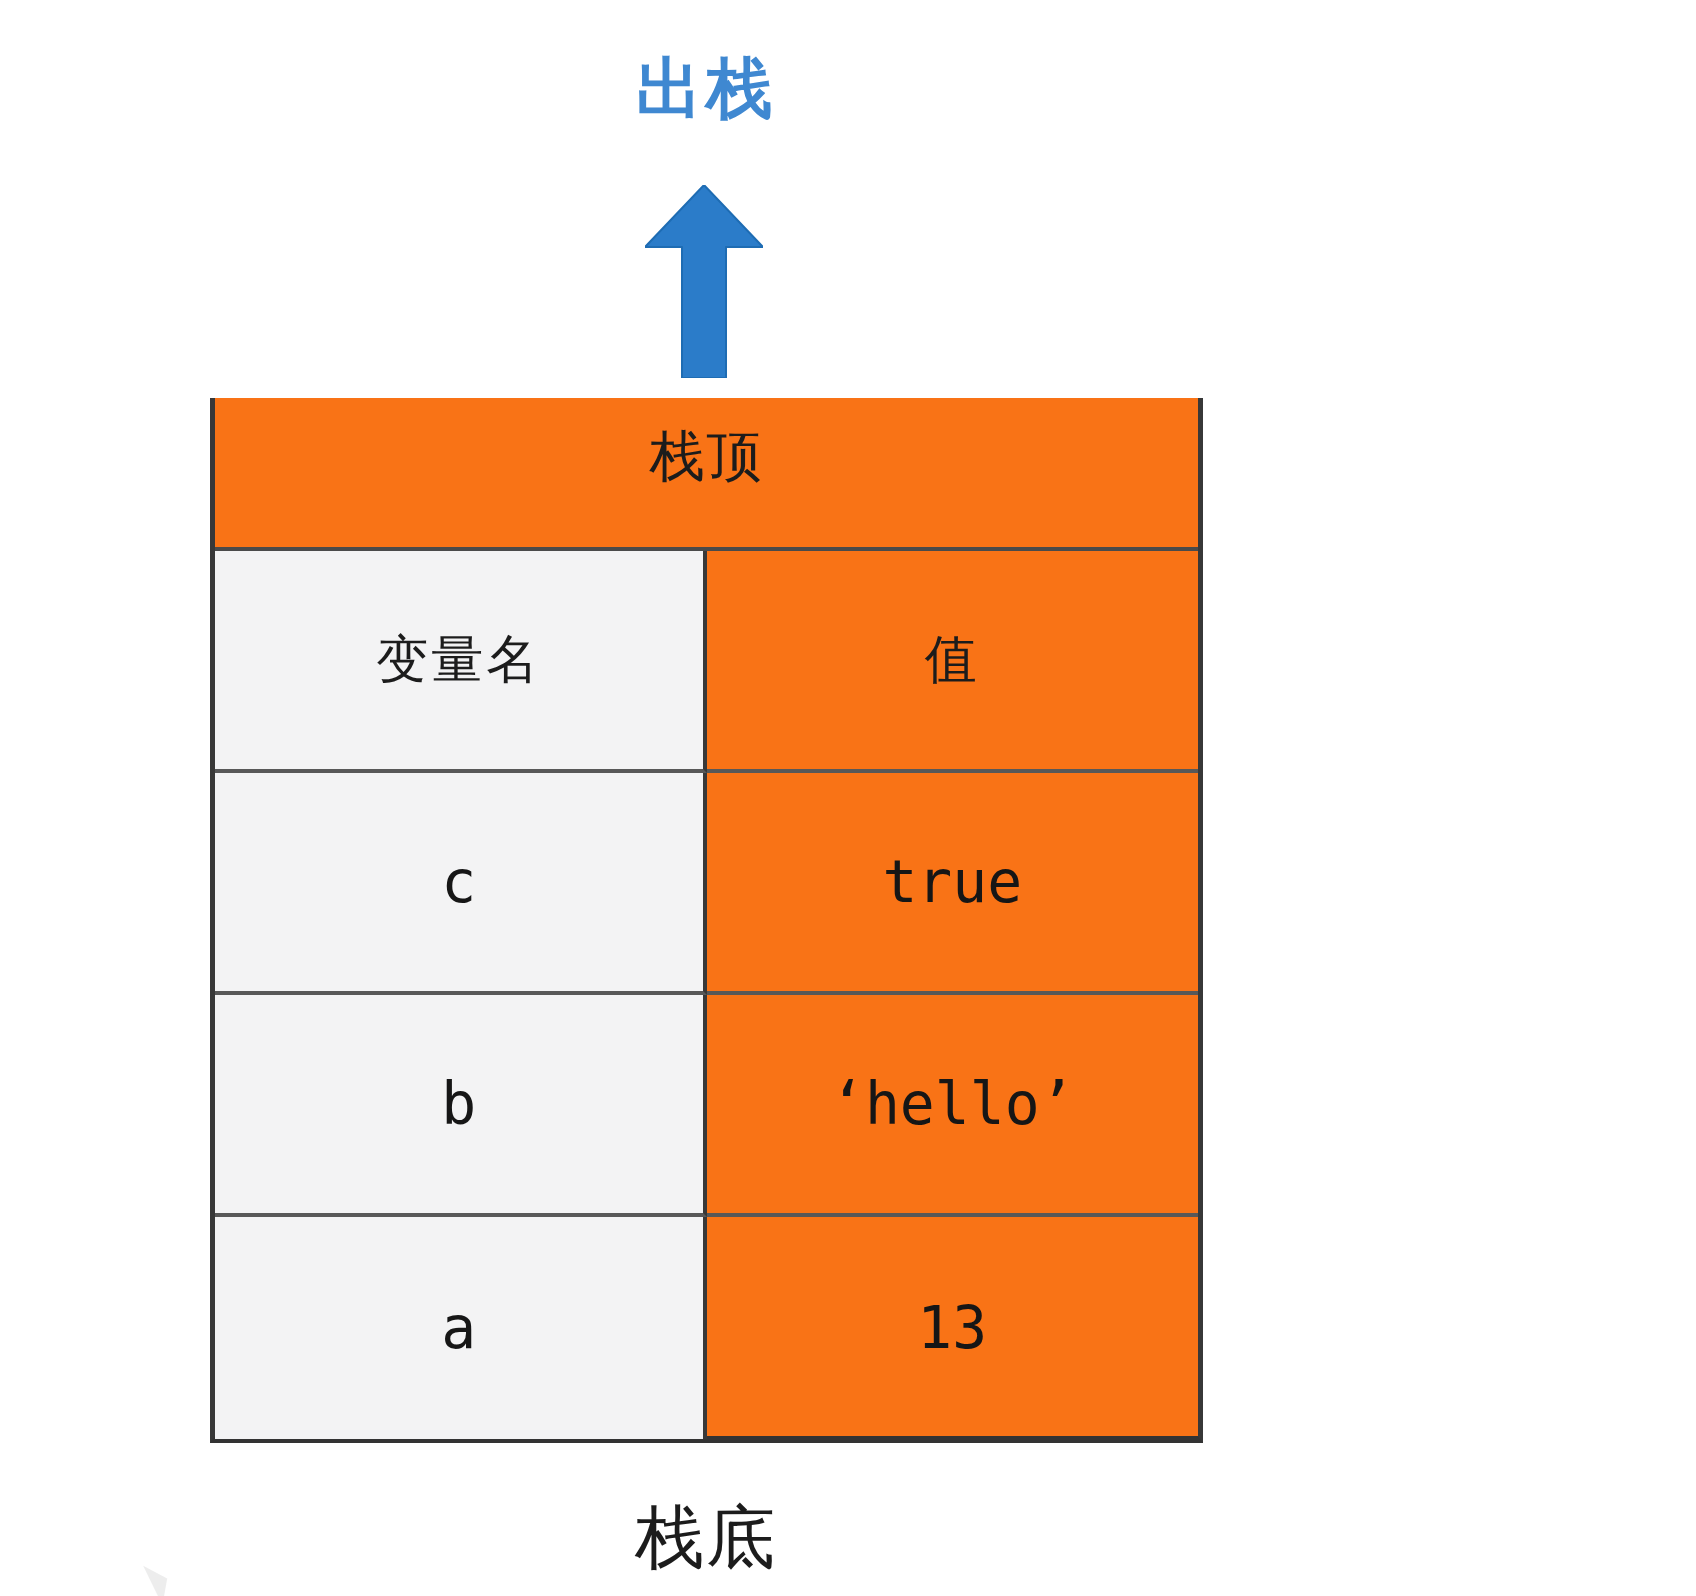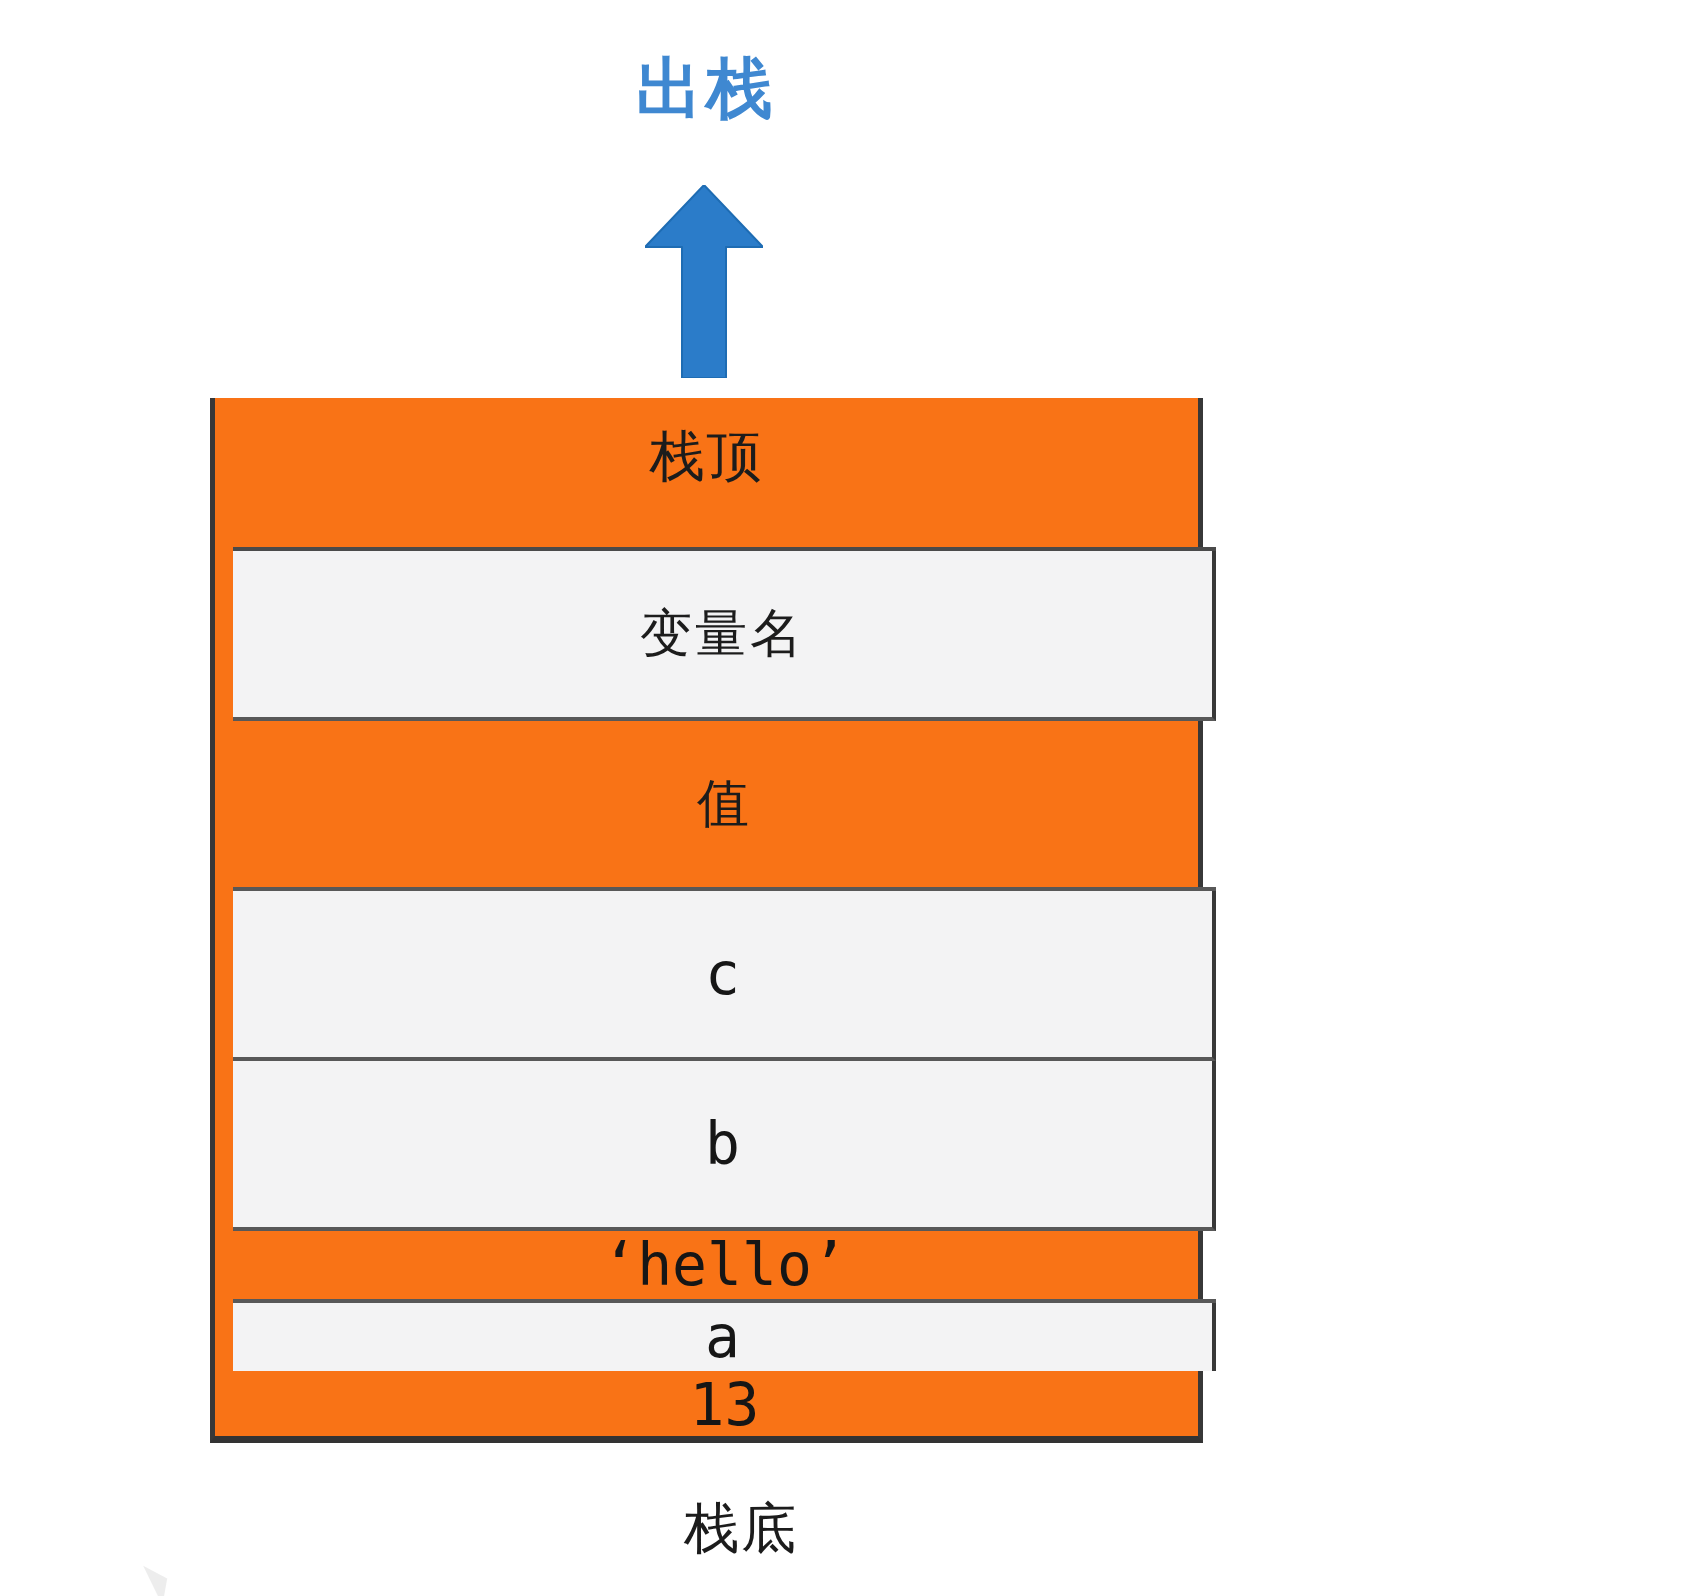--- a/index.html
+++ b/index.html
@@ -60,26 +60,26 @@
     left: 0;
     top: 22px;
     width: 100%;
     text-align: center;
     font-size: 55px;
     color: var(--ink);
     letter-spacing: 2px;
   }
   .var-table {
     position: absolute;
-    left: 18px;
+    left: 0;
     top: 149px;
     width: 100%;
     height: 892px;
     display: grid;
-    grid-template-columns: 1fr;
+    grid-template-columns: 1fr 1fr;
     grid-template-rows: repeat(4, 1fr);
     border-top: 4px solid var(--line-strong);
     box-sizing: border-box;
   }
   .cell {
     display: flex;
     align-items: center;
     justify-content: center;
     border-bottom: 4px solid var(--line-mid);
     box-sizing: border-box;
@@ -100,25 +100,24 @@
   .cell.value-text {
     font-family: "DejaVu Sans Mono", "Liberation Mono", monospace;
     font-size: 58px;
     color: #161616;
   }
   .stack-bottom-label {
     position: absolute;
     left: 706px;
     top: 1492px;
     transform: translateX(-50%);
-    font-size: 55px;
+    font-size: 69px;
     color: var(--ink);
     letter-spacing: 2px;
     white-space: nowrap;
-    margin-left: 35px;
   }
   .watermark-mark {
     position: absolute;
     left: 138px;
     top: 1574px;
     width: 0;
     height: 0;
     border-left: 22px solid transparent;
     border-right: 22px solid transparent;
     border-bottom: 16px solid #dedede;
@@ -140,20 +139,21 @@
   <div class="stack-container">
 
     <div class="stack-top-label">栈顶</div>
 
     <div class="var-table">
 
       <div class="cell name-col header-cell">变量名</div>
       <div class="cell header-cell">值</div>
 
       <div class="cell name-col value-text">c</div>
+      <div class="cell value-text">true</div>
 
       <div class="cell name-col value-text">b</div>
       <div class="cell value-text">‘hello’</div>
 
       <div class="cell name-col value-text last-row">a</div>
       <div class="cell value-text last-row">13</div>
 
     </div>
   </div>
 

